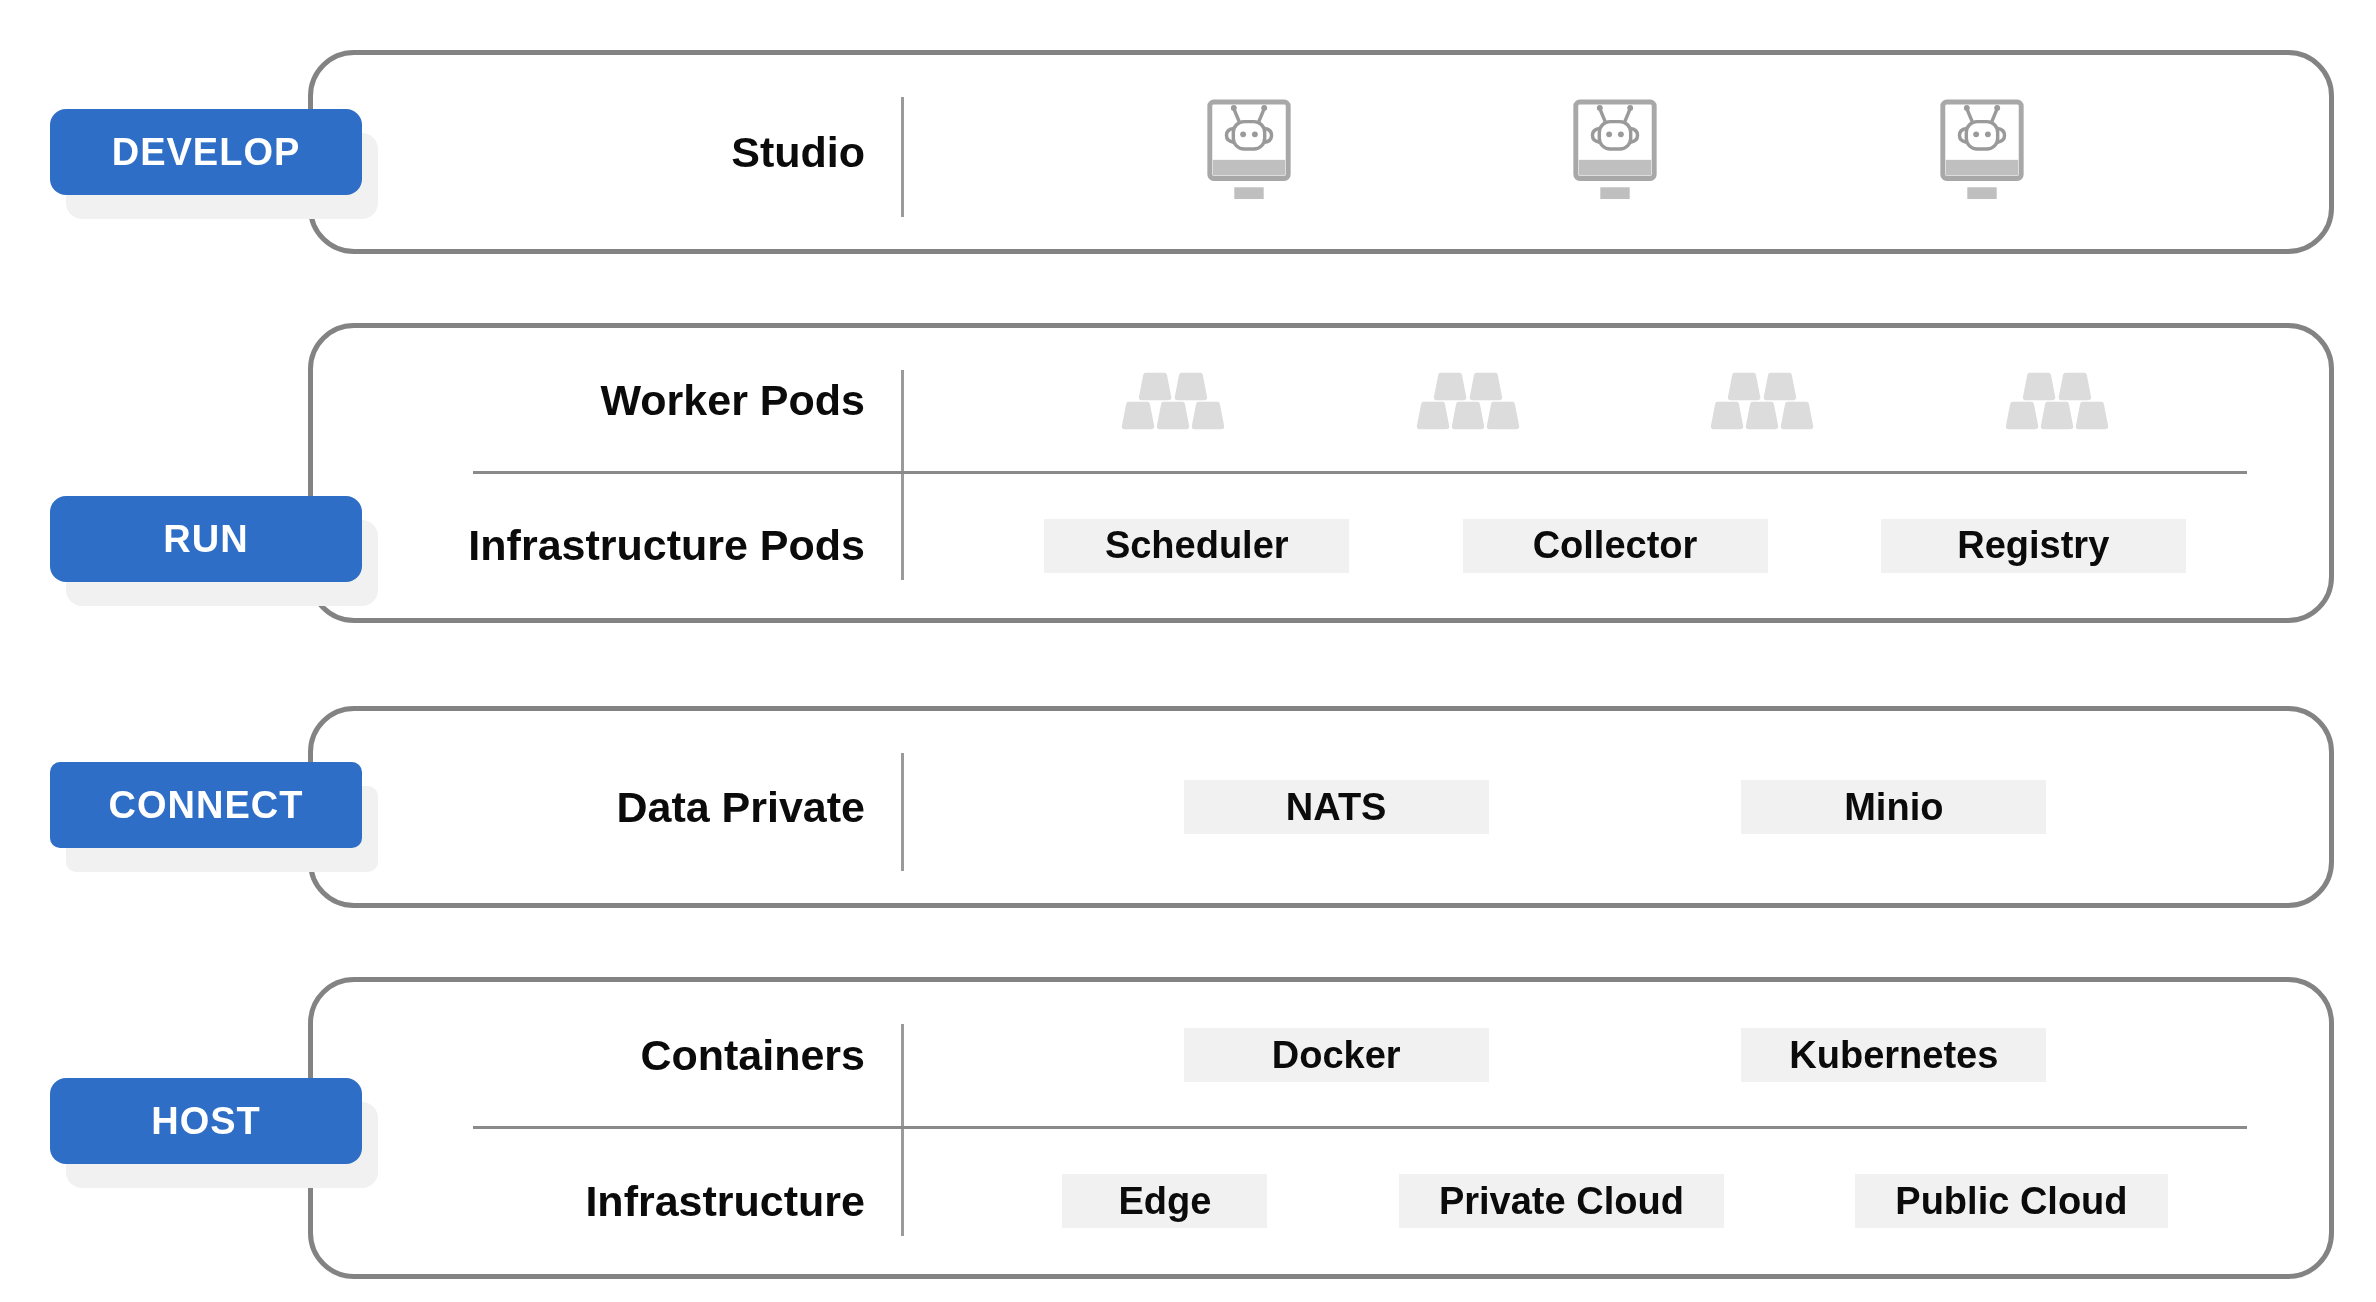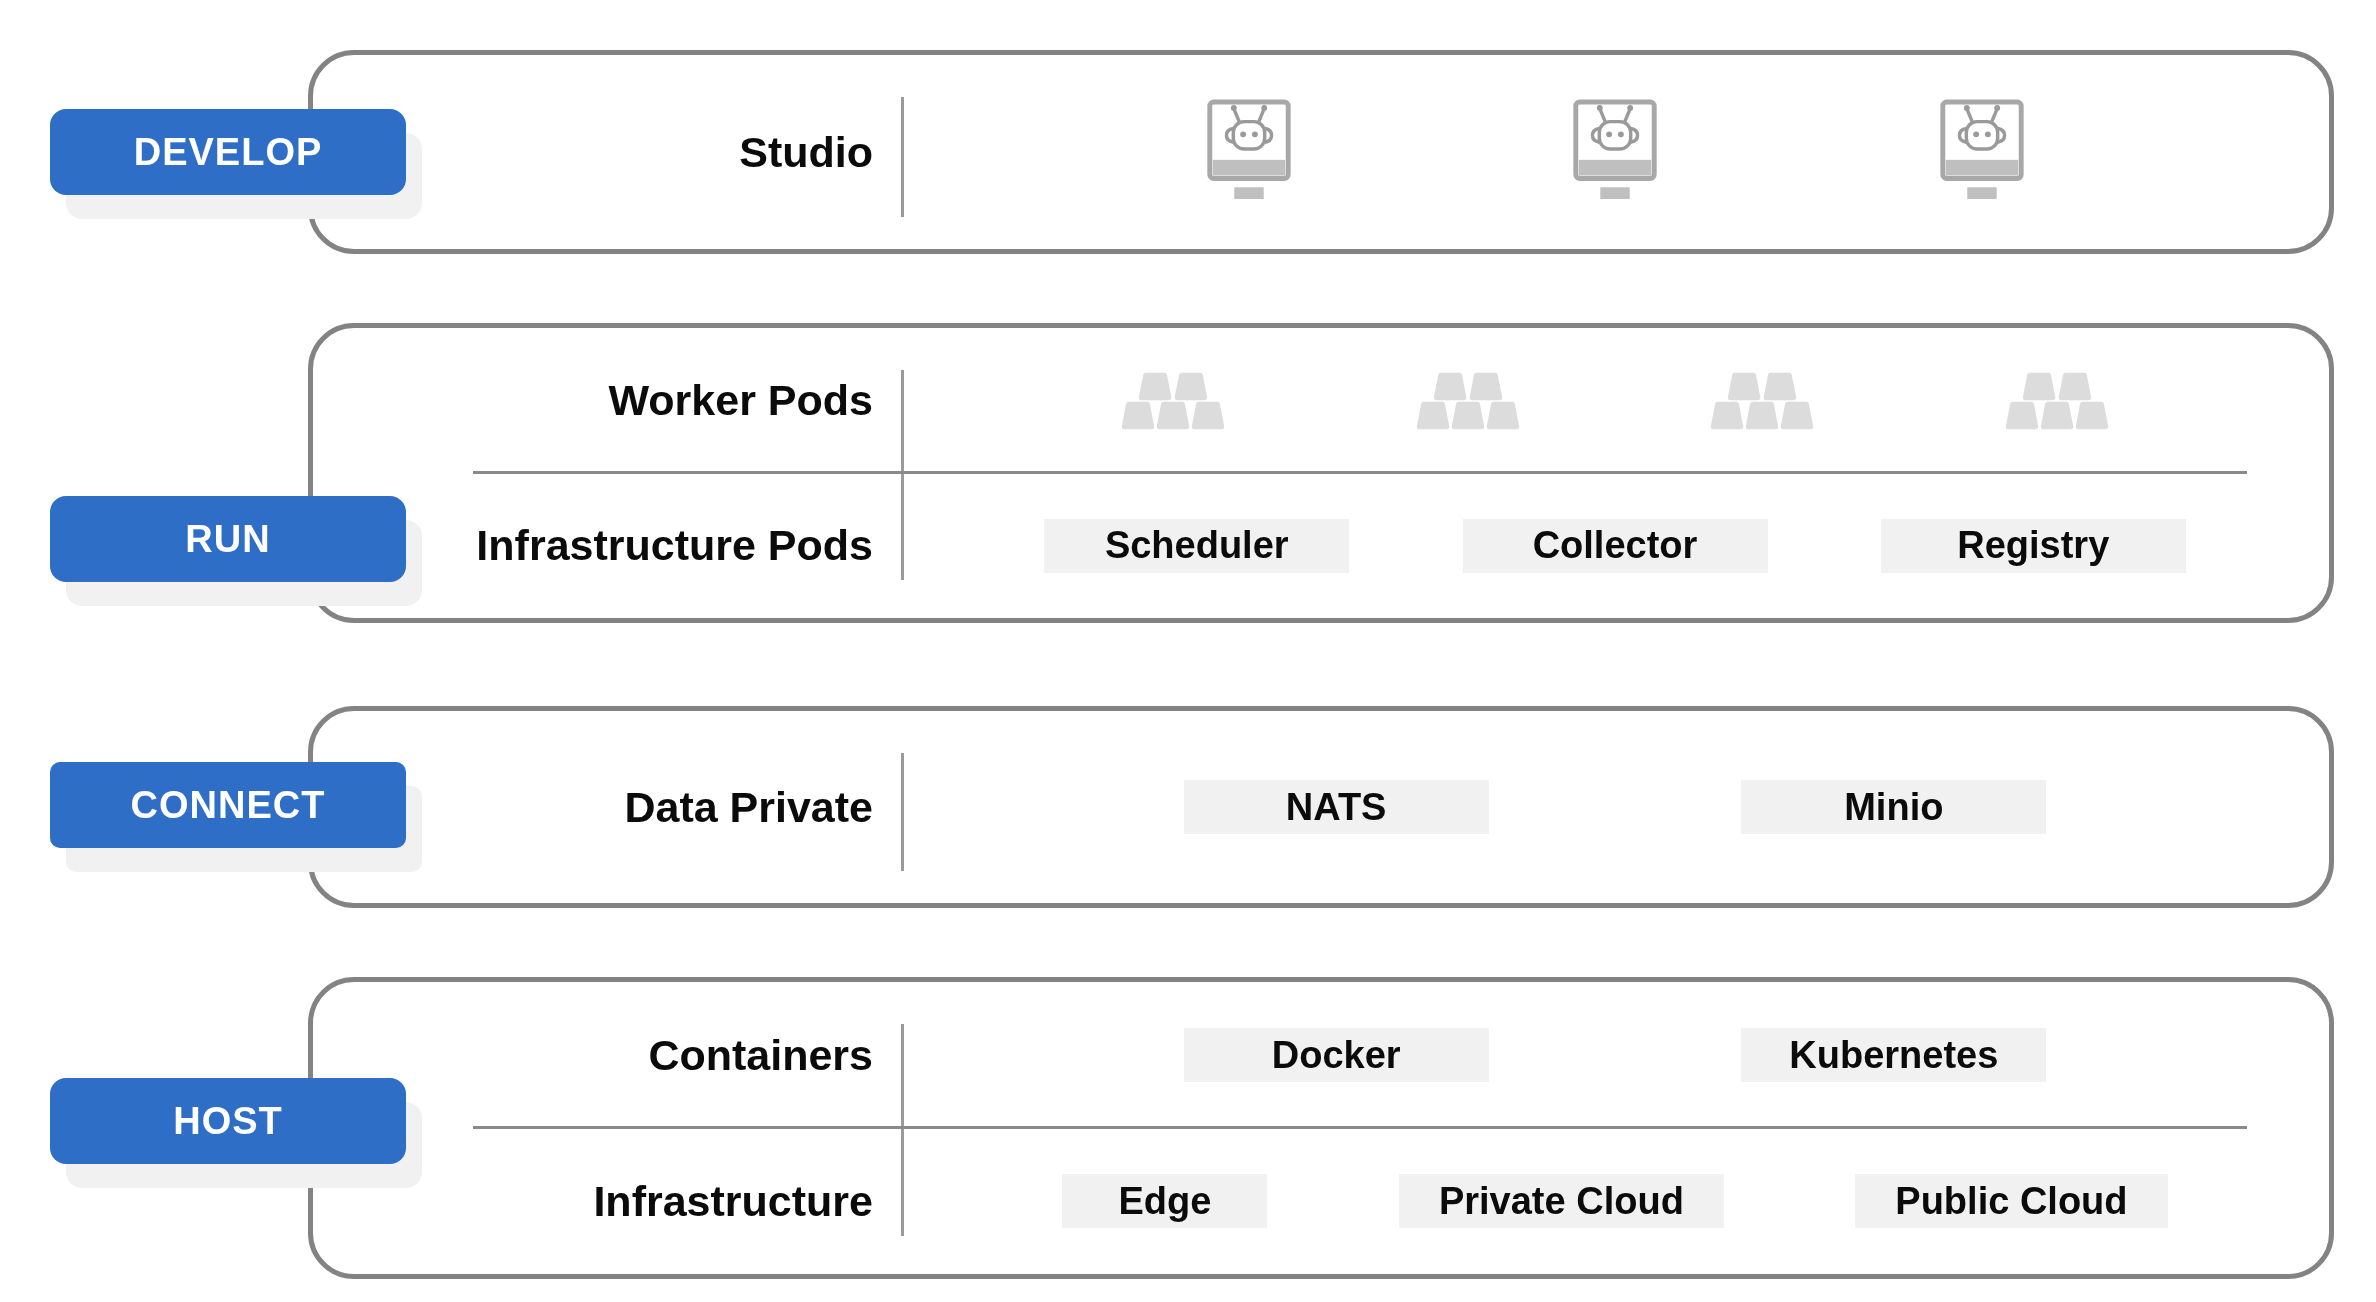--- a/index.html
+++ b/index.html
@@ -10,21 +10,21 @@
   .panel{
     position:absolute;left:308px;width:2026px;box-sizing:border-box;
     background:#ffffff;border:5px solid #838383;border-radius:46px;
   }
   #panel-develop{top:50px;height:204px;}
   #panel-run{top:323px;height:300px;}
   #panel-connect{top:706px;height:202px;}
   #panel-host{top:977px;height:302px;}
 
   .stage-btn{
-    position:absolute;left:50px;width:356px;height:86px;z-index:6;
+    position:absolute;left:50px;width:312px;height:86px;z-index:6;
     background:#2e6ec6;border-radius:16px;color:#ffffff;
     font-size:38px;font-weight:bold;letter-spacing:1px;
     display:flex;align-items:center;justify-content:center;
     box-shadow:16px 24px 0 0 #f1f1f1;
     border:none;cursor:pointer;font-family:"Liberation Sans", sans-serif;
   }
   #btn-develop{top:109px;}
   #btn-run{top:452px;margin-top:44px;}
   #btn-connect{top:762px;border-radius:10px;}
   #btn-host{top:1078px;}
@@ -36,21 +36,21 @@
     position:absolute;left:160px;right:82px;top:calc(50% - 2px);height:3px;
     background:#8a8a8a;z-index:1;
   }
 
   .prow{position:absolute;left:0;right:0;display:flex;align-items:center;z-index:2;}
   .prow.single{top:0;bottom:0;}
   .prow.r1{top:0;height:50%;}
   .prow.r2{top:50%;height:50%;}
 
   .rlabel{
-    width:588px;flex:none;box-sizing:border-box;padding-right:28px;
+    width:588px;flex:none;box-sizing:border-box;padding-right:36px;
     text-align:right;font-size:43px;font-weight:bold;color:#0b0b0b;
     white-space:nowrap;
   }
   .rcontent{
     flex:1;display:flex;align-items:center;justify-content:space-evenly;
     padding:0 30px;min-width:0;
   }
   .chip{
     background:#f1f1f1;min-width:305px;height:54px;box-sizing:border-box;
     padding:0 40px;display:flex;align-items:center;justify-content:center;

